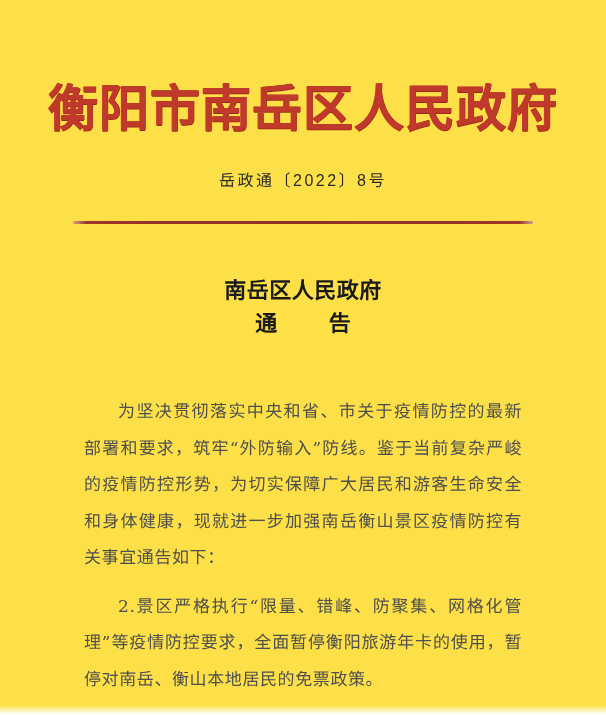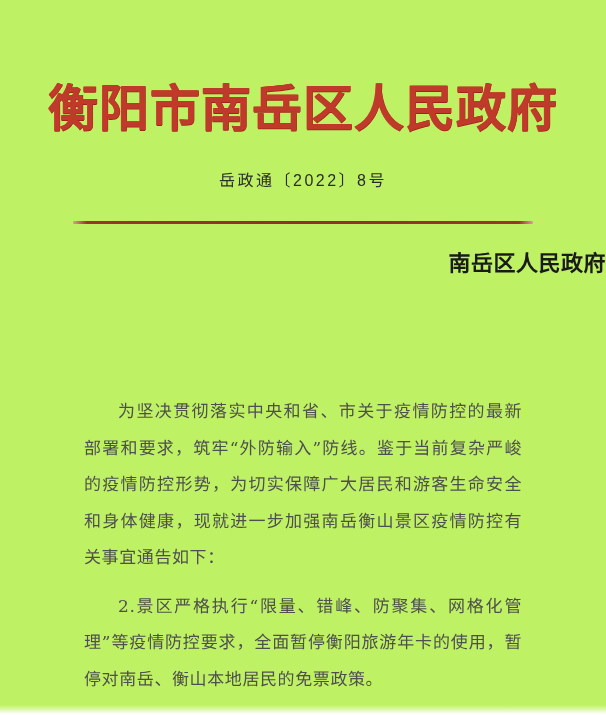--- a/index.html
+++ b/index.html
@@ -12,21 +12,21 @@
     background: #ffffff;
     font-family: "DejaVu Serif", "Liberation Serif", serif;
     overflow: hidden;
     position: relative;
     -webkit-font-smoothing: antialiased;
   }
 
   .doc-page {
     position: absolute;
     inset: 0;
-    background: #bef264;
+    background: #fde047;
     overflow: hidden;
   }
 
   
   .masthead {
     position: absolute;
     top: 78px;
     left: 0;
     width: 606px;
     text-align: center;
@@ -73,24 +73,24 @@
         #9c3526 3%,
         #8e3124 50%,
         #9c3526 97%,
         #d8a092 100%);
     border-radius: 1px;
   }
 
   
   .heading {
     position: absolute;
-    top: 247px;
+    top: 274px;
     left: 0;
     width: 606px;
-    text-align: right;
+    text-align: center;
     color: #1a1a1a;
     font-family: "DejaVu Serif", "Liberation Serif", serif;
     font-weight: 700;
   }
   .heading-line {
     display: block;
     font-size: 22px;
     line-height: 33px;
     letter-spacing: 0.5px;
     white-space: nowrap;
@@ -146,20 +146,21 @@
   <div class="masthead">
     <span class="masthead-title">衡阳市南岳区人民政府</span>
   </div>
 
   <div class="doc-number">岳政通〔2022〕8号</div>
 
   <div class="red-rule"></div>
 
   <div class="heading">
     <span class="heading-line">南岳区人民政府</span>
+    <span class="heading-line heading-wide">通 告</span>
   </div>
 
   <div class="body-text">
     <p>为坚决贯彻落实中央和省、市关于疫情防控的最新部署和要求，筑牢“外防输入”防线。鉴于当前复杂严峻的疫情防控形势，为切实保障广大居民和游客生命安全和身体健康，现就进一步加强南岳衡山景区疫情防控有关事宜通告如下：</p>
     <p>2.景区严格执行“限量、错峰、防聚集、网格化管理”等疫情防控要求，全面暂停衡阳旅游年卡的使用，暂停对南岳、衡山本地居民的免票政策。</p>
 
   </div>
 
   <div class="bottom-fade"></div>
 

